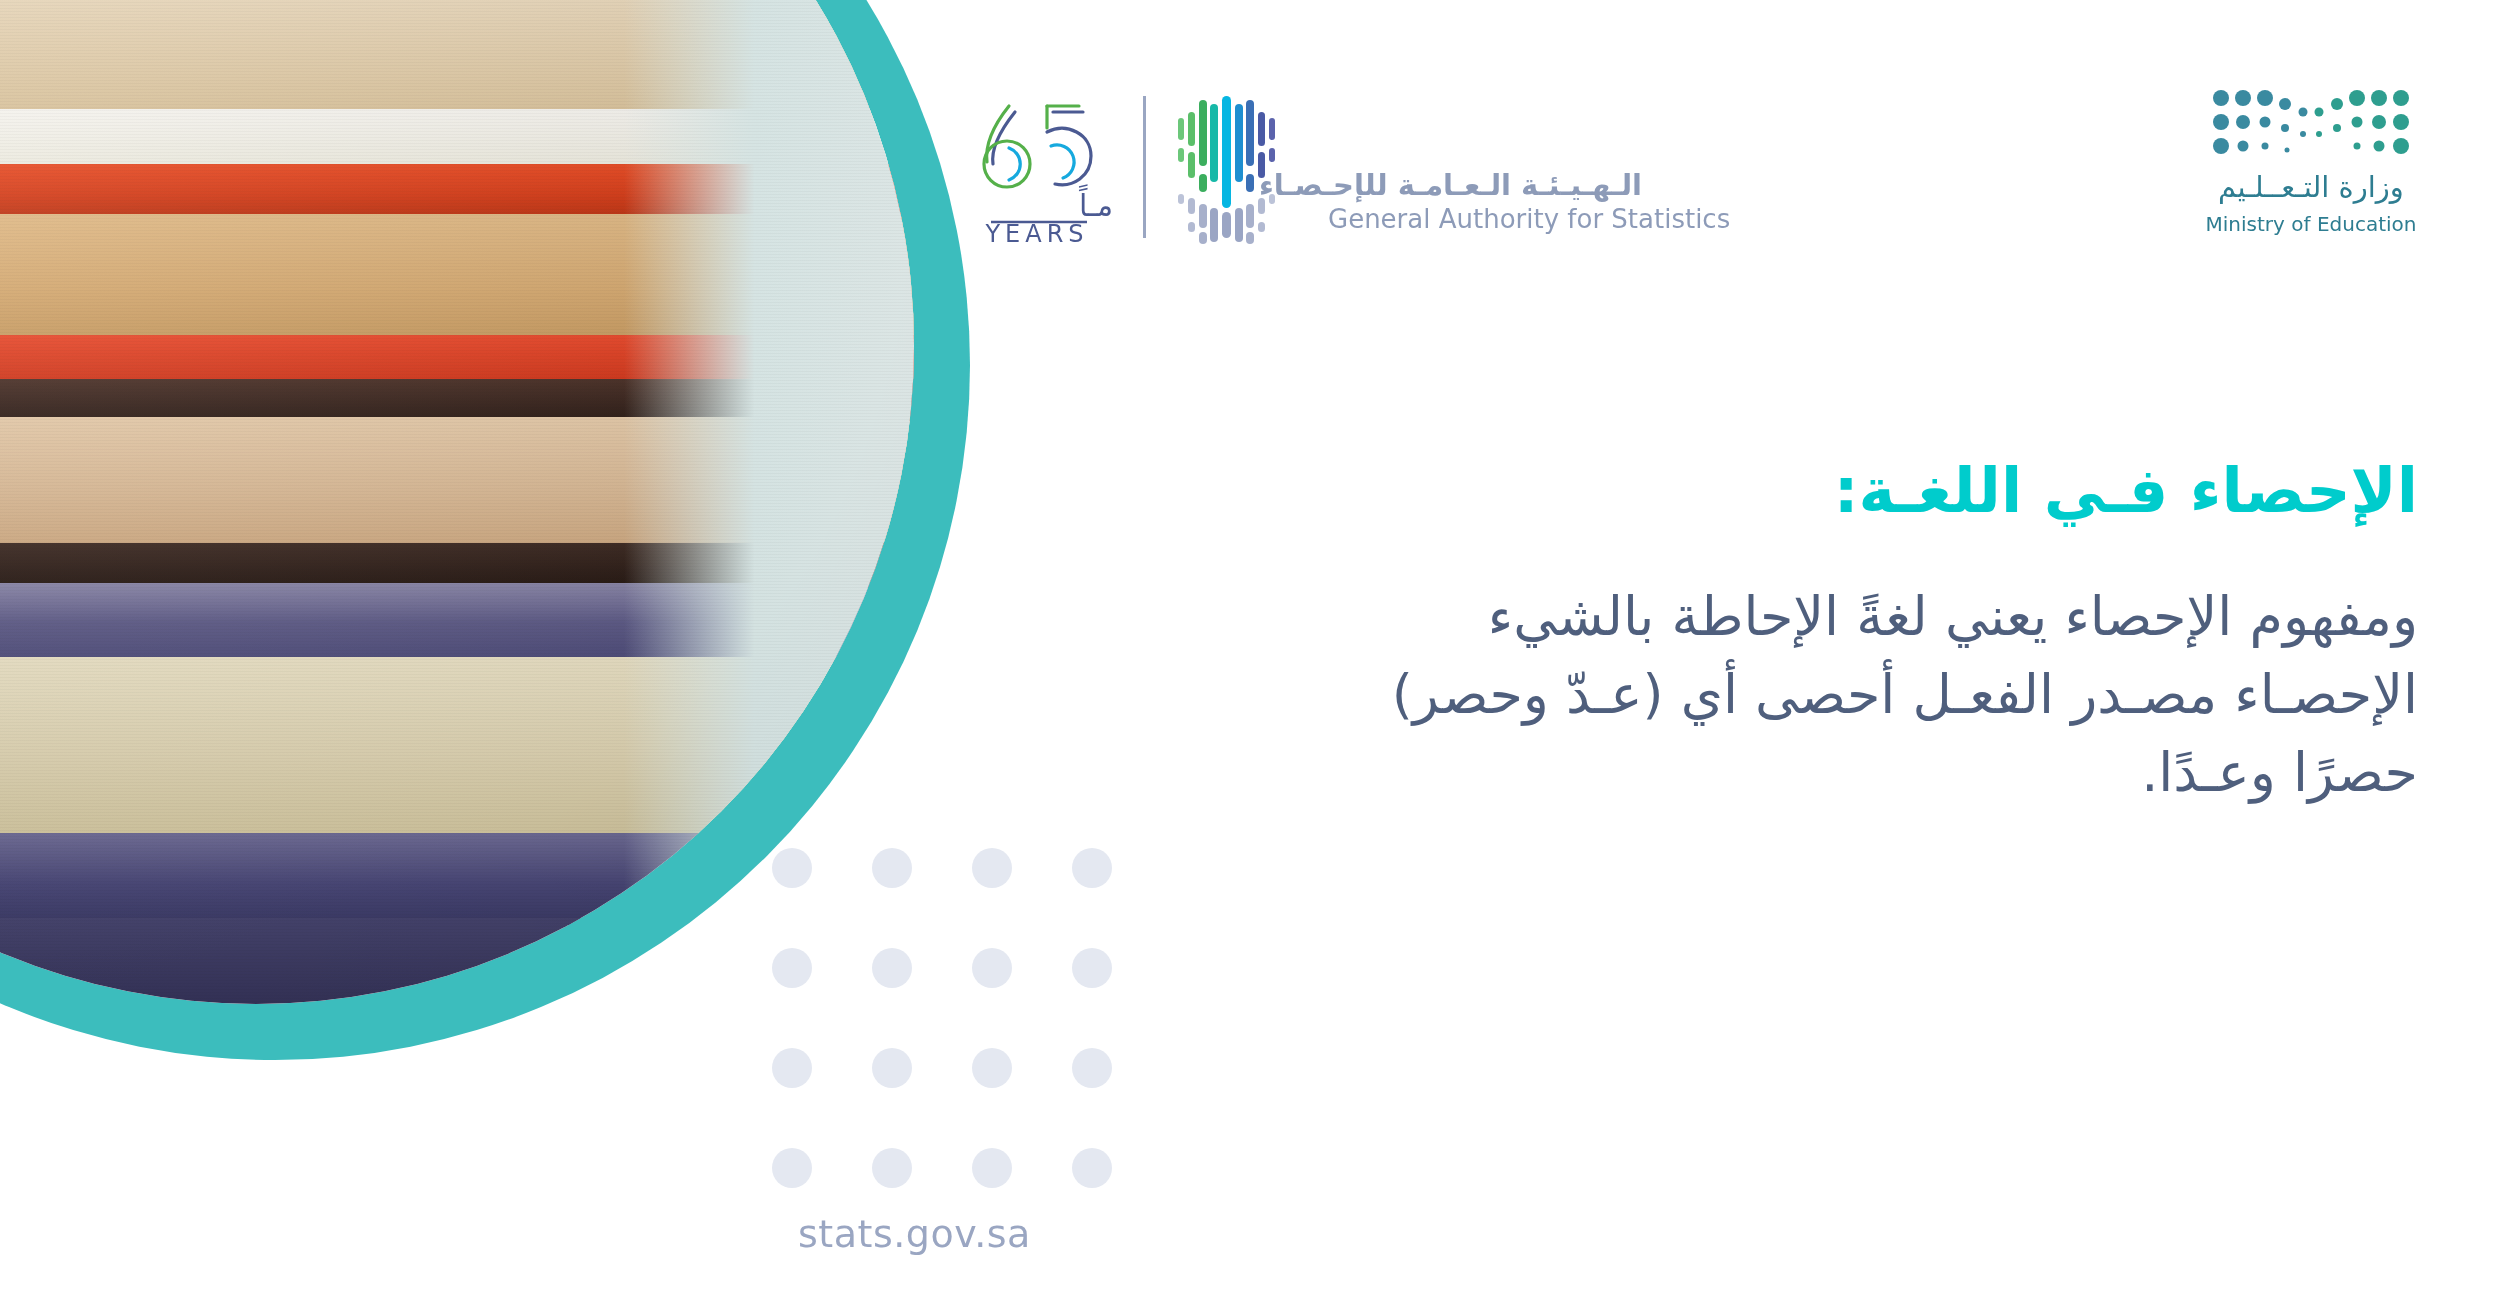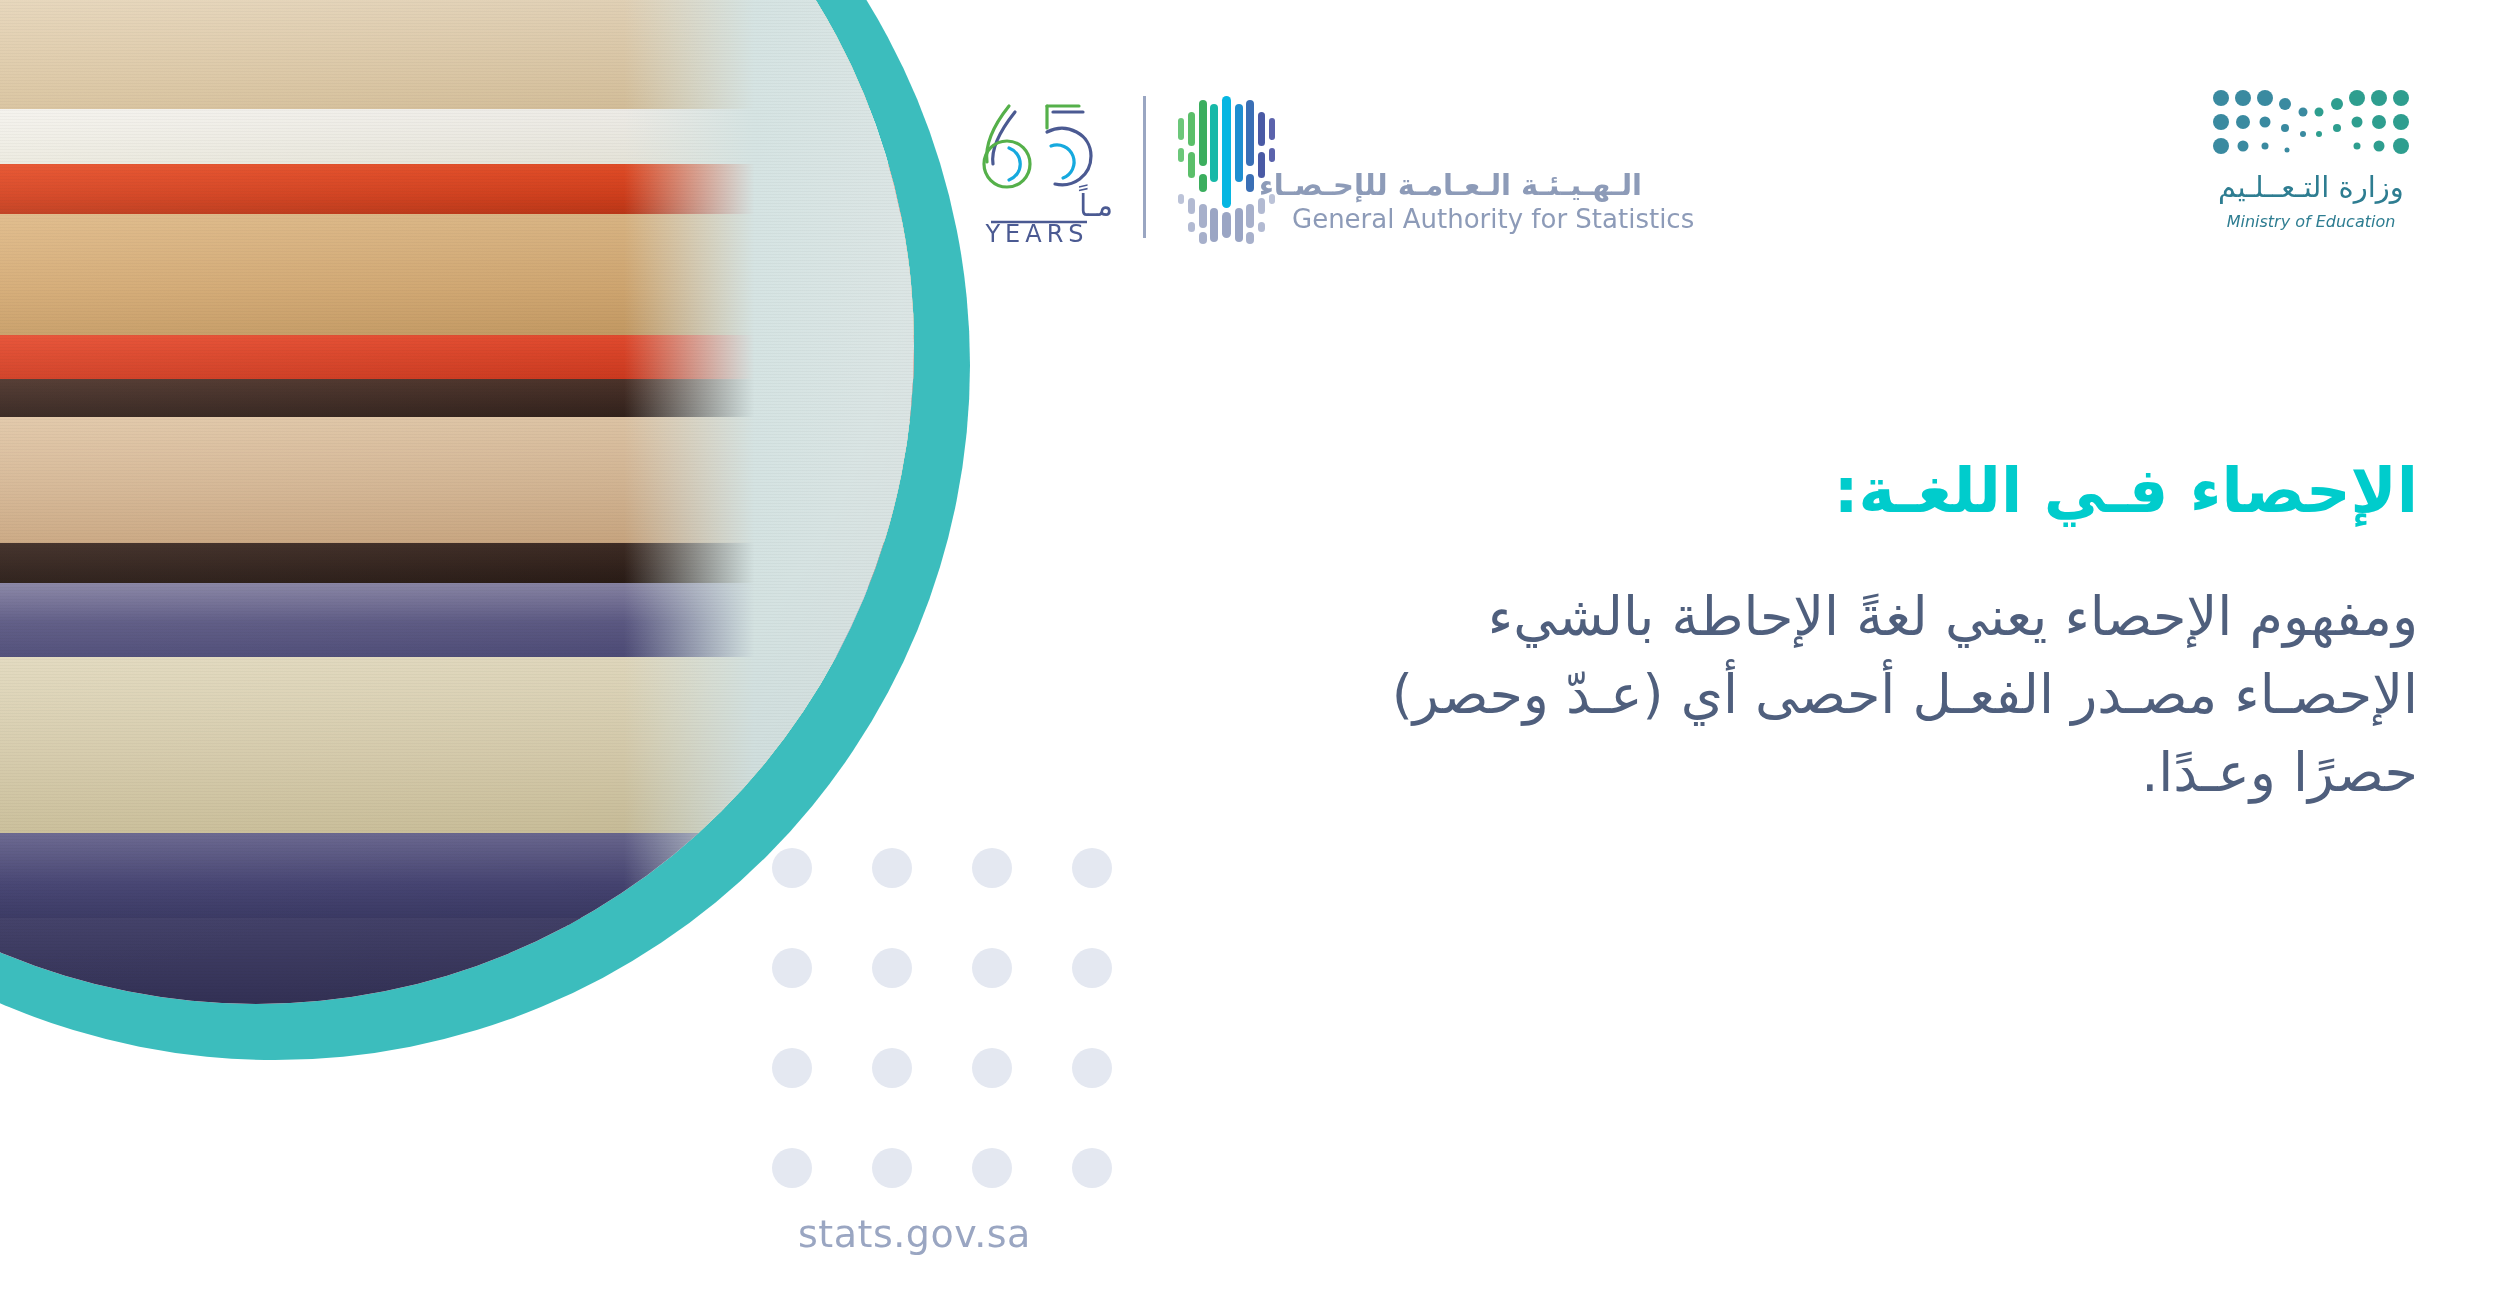--- a/index.html
+++ b/index.html
@@ -170,20 +170,21 @@
     direction: rtl;
     white-space: nowrap;
     font-weight: bold;
   }
   .gastat-en {
     font-size: 26px;
     color: #8d9bb8;
     line-height: 1.2;
     white-space: nowrap;
     margin-top: 2px;
+    margin-left: 36px;
   }
 
   
   .logo-moe {
     position: absolute;
     left: 2205px;
     top: 88px;
     width: 212px;
     height: 160px;
   }
@@ -197,24 +198,23 @@
     font-size: 29px;
     color: #2e7d91;
     letter-spacing: 1px;
     white-space: nowrap;
   }
   .moe-en {
     position: absolute;
     left: 0; top: 124px;
     width: 212px;
     text-align: center;
-    font-size: 16px;
+    font-size: 20px;
     color: #2e7d91;
     white-space: nowrap;
-    font-style: italic;
   }
 
   
   .content {
     position: absolute;
     right: 82px;
     top: 440px;
     width: 1130px;
     text-align: right;
     direction: rtl;

